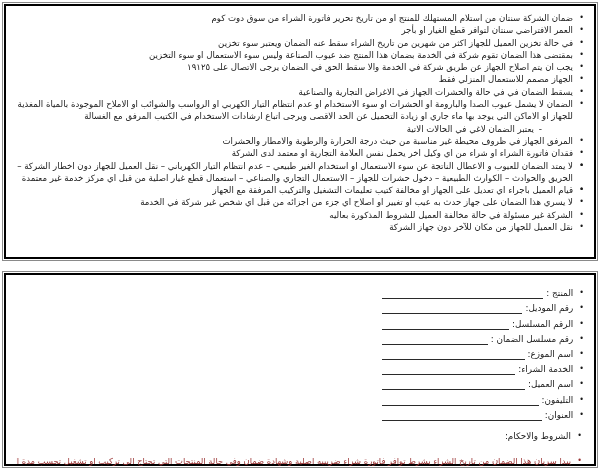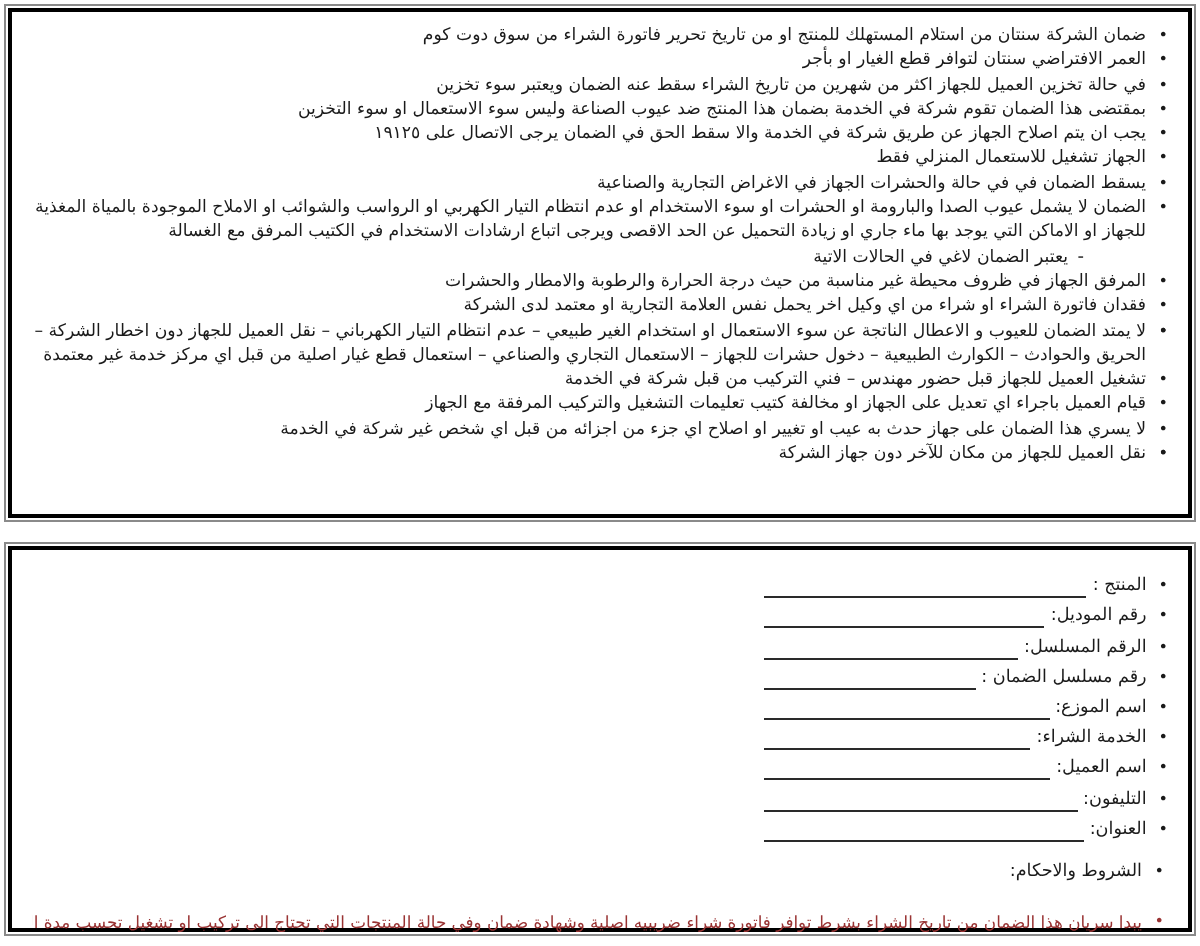--- a/index.html
+++ b/index.html
@@ -64,32 +64,32 @@
 
 <div class="page">
 
   <div class="frame terms">
     <div>
         <div class="term-item"><span class="marker">•</span><span>ضمان الشركة سنتان من استلام المستهلك للمنتج او من تاريخ تحرير فاتورة الشراء من سوق دوت كوم</span></div>
         <div class="term-item"><span class="marker">•</span><span>العمر الافتراضي سنتان لتوافر قطع الغيار او بأجر</span></div>
         <div class="term-item"><span class="marker">•</span><span>في حالة تخزين العميل للجهاز اكثر من شهرين من تاريخ الشراء سقط عنه الضمان ويعتبر سوء تخزين</span></div>
         <div class="term-item"><span class="marker">•</span><span>بمقتضى هذا الضمان تقوم شركة في الخدمة بضمان هذا المنتج ضد عيوب الصناعة وليس سوء الاستعمال او سوء التخزين</span></div>
         <div class="term-item"><span class="marker">•</span><span>يجب ان يتم اصلاح الجهاز عن طريق شركة في الخدمة والا سقط الحق في الضمان يرجى الاتصال على ١٩١٢٥</span></div>
-        <div class="term-item"><span class="marker">•</span><span>الجهاز تشغيل للاستعمال المنزلي فقط</span></div>
+        <div class="term-item"><span class="marker">•</span><span>الجهاز مصمم للاستعمال المنزلي فقط</span></div>
         <div class="term-item"><span class="marker">•</span><span>يسقط الضمان في في حالة والحشرات الجهاز في الاغراض التجارية والصناعية</span></div>
         <div class="term-item"><span class="marker">•</span><span>الضمان لا يشمل عيوب الصدا والبارومة او الحشرات او سوء الاستخدام او عدم انتظام التيار الكهربي او الرواسب والشوائب او الاملاح الموجودة بالمياة المغذية للجهاز او الاماكن التي يوجد بها ماء جاري او زيادة التحميل عن الحد الاقصى ويرجى اتباع ارشادات الاستخدام في الكتيب المرفق مع الغسالة</span></div>
         <div class="term-item sub"><span class="marker">-</span><span>يعتبر الضمان لاغي في الحالات الاتية</span></div>
         <div class="term-item"><span class="marker">•</span><span>المرفق الجهاز في ظروف محيطة غير مناسبة من حيث درجة الحرارة والرطوبة والامطار والحشرات</span></div>
         <div class="term-item"><span class="marker">•</span><span>فقدان فاتورة الشراء او شراء من اي وكيل اخر يحمل نفس العلامة التجارية او معتمد لدى الشركة</span></div>
         <div class="term-item"><span class="marker">•</span></div>
         <div class="term-item"><span class="marker">•</span><span>لا يمتد الضمان للعيوب و الاعطال الناتجة عن سوء الاستعمال او استخدام الغير طبيعي – عدم انتظام التيار الكهرباني – نقل العميل للجهاز دون اخطار الشركة – الحريق والحوادث – الكوارث الطبيعية – دخول حشرات للجهاز – الاستعمال التجاري والصناعي – استعمال قطع غيار اصلية من قبل اي مركز خدمة غير معتمدة</span></div>
-        <div class="term-item"><span class="marker">•</span><span>تشغيل العميل للجهاز قبل حضور مهندس – فني التركيب من قبل شركة في الخدمة</span></div>
+        <div class="term-item"><span class="marker">•</span></div>
         <div class="term-item"><span class="marker">•</span><span>قيام العميل باجراء اي تعديل على الجهاز او مخالفة كتيب تعليمات التشغيل والتركيب المرفقة مع الجهاز</span></div>
         <div class="term-item"><span class="marker">•</span><span>لا يسري هذا الضمان على جهاز حدث به عيب او تغيير او اصلاح اي جزء من اجزائه من قبل اي شخص غير شركة في الخدمة</span></div>
-        <div class="term-item"><span class="marker">•</span></div>
+        <div class="term-item"><span class="marker">•</span><span>الشركة غير مسئولة في حالة مخالفة العميل للشروط المذكورة بعاليه</span></div>
         <div class="term-item"><span class="marker">•</span><span>نقل العميل للجهاز من مكان للآخر دون جهاز الشركة</span></div>
       </div>
   </div>
 
   <div class="frame form">
     <div>
         <div class="field-row">
           <span class="marker">•</span>
           <span class="flabel">المنتج :</span>
           <span class="fline"></span>

